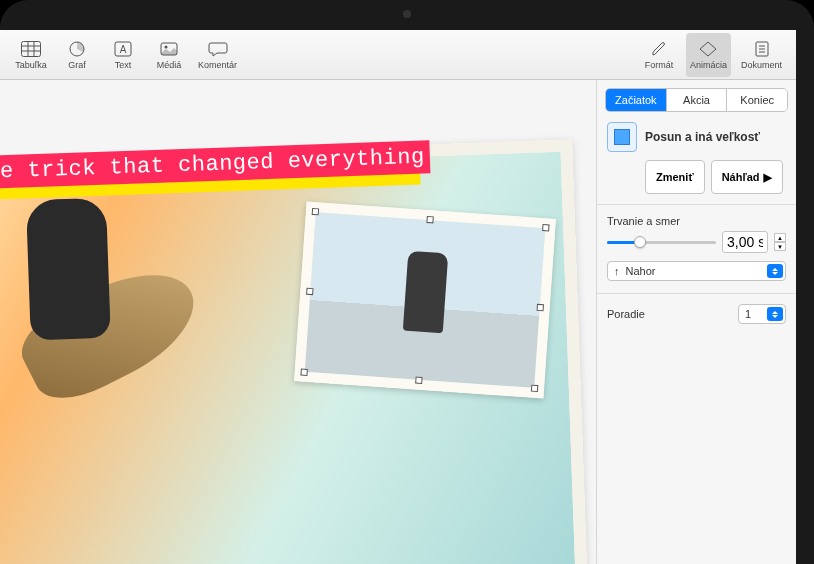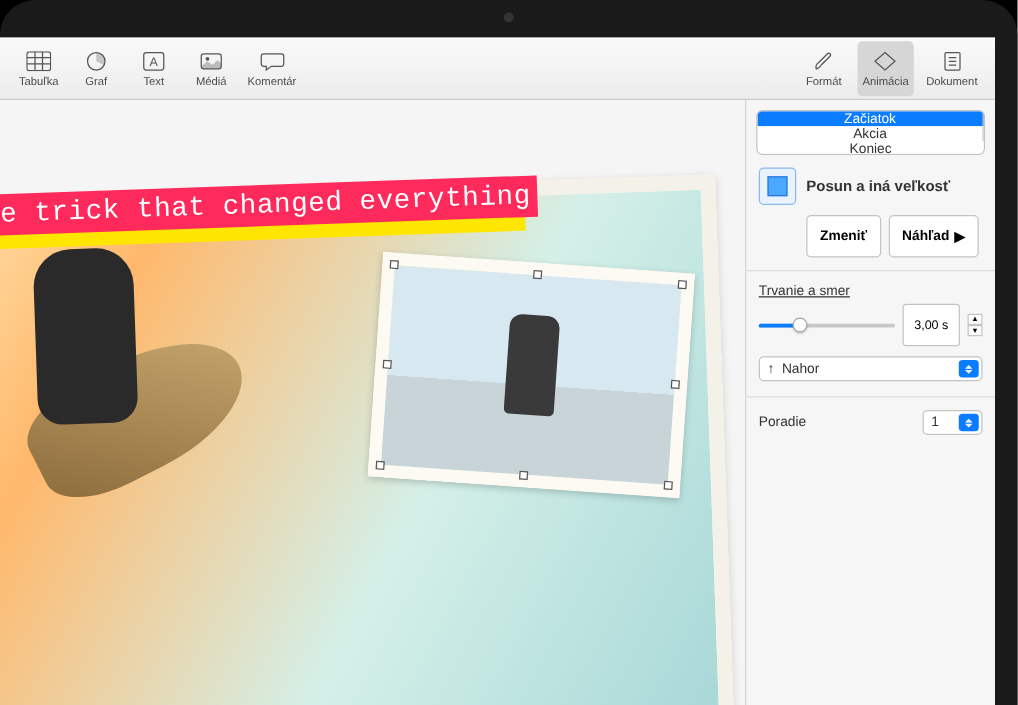--- a/index.html
+++ b/index.html
@@ -28,38 +28,38 @@
   .sel-handle { position: absolute; width: 7px; height: 7px; background: #fff; border: 1px solid #555; }
   .sh-tl { top: -4px; left: -4px; } .sh-tr { top: -4px; right: -4px; }
   .sh-bl { bottom: -4px; left: -4px; } .sh-br { bottom: -4px; right: -4px; }
   .sh-t { top: -4px; left: 50%; margin-left:-4px; } .sh-b { bottom: -4px; left: 50%; margin-left:-4px; }
   .sh-l { left: -4px; top: 50%; margin-top:-4px; } .sh-r { right: -4px; top: 50%; margin-top:-4px; }
   .title-strip { position: absolute; top: 72px; left: -10px; width: 430px; height: 40px; background: #ffe600; transform: rotate(-2deg); }
   .title-text { position: absolute; top: 68px; left: -10px; width: 440px; padding: 4px 10px; background: #ff2a5c; color: #fff; font-family: "Courier New", monospace; font-size: 22px; letter-spacing: 0.5px; transform: rotate(-2deg); white-space: nowrap; }
 
   
   .inspector { position: absolute; top: 50px; right: 0; bottom: 0; width: 200px; background: #f6f6f6; border-left: 1px solid #d5d5d5; font-size: 11px; color: #333; }
-  .seg { display: flex; margin: 8px 8px 10px; border: 1px solid #c2c2c2; border-radius: 5px; overflow: hidden; height: 36px; flex-direction: column; }
+  .seg { display: flex; margin: 8px 8px 10px; border: 1px solid #c2c2c2; border-radius: 5px; overflow: hidden; height: 24px; }
   .seg-btn { flex: 1; background: #fff; border: none; font-size: 11px; cursor: pointer; color: #333; }
   .seg-btn:not(:last-child){ border-right:1px solid #c2c2c2; }
   .seg-btn.sel { background: #0a7cff; color: #fff; }
   .effect-row { display: flex; align-items: center; gap: 8px; padding: 0 10px 8px; }
   .effect-thumb { width: 30px; height: 30px; background: #e8f3ff; border: 1px solid #8ab8f0; border-radius: 4px; display:flex;align-items:center;justify-content:center; }
   .effect-thumb::before { content:""; width:14px; height:14px; background:#4aa8ff; border:1px solid #2a7adf; }
   .effect-title { font-weight: 600; font-size: 12px; }
   .effect-btns { display:flex; gap:6px; padding: 0 10px 10px 48px; }
   .pill { background:#fff; border:1px solid #c4c4c4; border-radius:4px; height:18px; font-size:11px; padding:16px 10px; cursor:pointer; display:flex;align-items:center;gap:4px;font-weight:bold; }
   .divider { height:1px; background:#dcdcdc; margin: 0 0 10px; }
-  .section-label { padding: 0 10px 4px; font-size: 11px; color:#333;text-decoration:underline; }
+  .section-label { padding: 0 10px 4px; font-size: 11px; color:#333; }
   .slider-row { display:flex; align-items:center; gap:6px; padding: 0 10px 8px; }
   .slider { flex:1; height: 14px; position:relative; }
   .slider-track { position:absolute; top:6px; left:0; right:0; height:3px; background:#c8c8c8; border-radius:2px; }
   .slider-fill { position:absolute; top:6px; left:0; height:3px; background:#0a7cff; border-radius:2px; width:30%; }
   .slider-thumb { position:absolute; top:1px; left:30%; width:12px; height:12px; background:#fff; border:1px solid #aaa; border-radius:50%; margin-left:-6px; box-shadow:0 1px 2px rgba(0,0,0,0.2); }
-  .num-field { width:46px; height:34px; border:1px solid #c4c4c4; border-radius:3px; background:#fff; font-size:10px; text-align:center; padding:0 4px; }
+  .num-field { width:46px; height:22px; border:1px solid #c4c4c4; border-radius:3px; background:#fff; font-size:14px; text-align:center; padding:0 4px; }
   .stepper { width:12px; display:flex; flex-direction:column; }
   .stepper button { height:9px; border:1px solid #c4c4c4; background:#fff; font-size:6px; line-height:6px; cursor:pointer; }
   .dropdown { display:flex; align-items:center; height:20px; margin:0 10px 12px; background:#fff; border:1px solid #c4c4c4; border-radius:4px; padding:0 6px; cursor:pointer; position:relative; }
   .dropdown .arrow-ic { margin-right:6px; font-size:11px; }
   .dropdown .dd-caret { position:absolute; right:2px; top:2px; bottom:2px; width:16px; background:#0a7cff; border-radius:3px; display:flex; flex-direction:column; align-items:center; justify-content:center; }
   .dd-caret::before { content:""; border:3px solid transparent; border-bottom-color:#fff; margin-bottom:1px; }
   .dd-caret::after { content:""; border:3px solid transparent; border-top-color:#fff; }
   .order-row { display:flex; align-items:center; justify-content:space-between; padding:0 10px;gap:24px; }
   .order-sel { width:48px; height:20px; background:#fff; border:1px solid #c4c4c4; border-radius:4px; display:flex; align-items:center; padding:0 6px; position:relative; cursor:pointer; }
   .order-sel .dd-caret { position:absolute; right:2px; top:2px; bottom:2px; width:16px; background:#0a7cff; border-radius:3px; display:flex;flex-direction:column;align-items:center;justify-content:center;}

